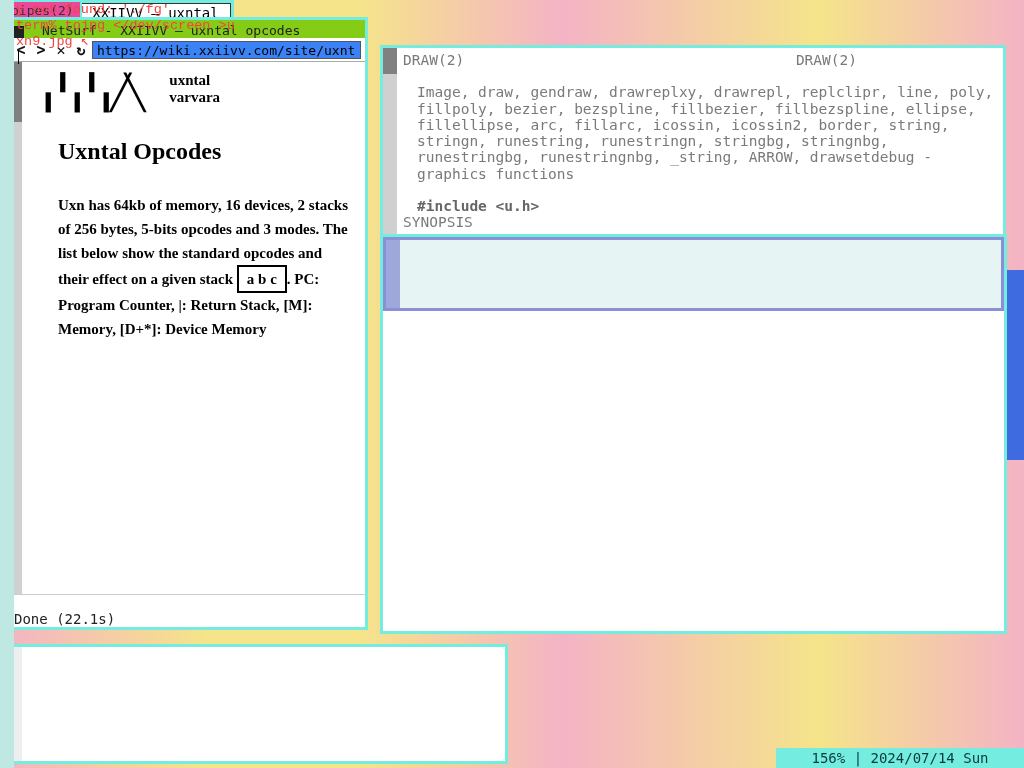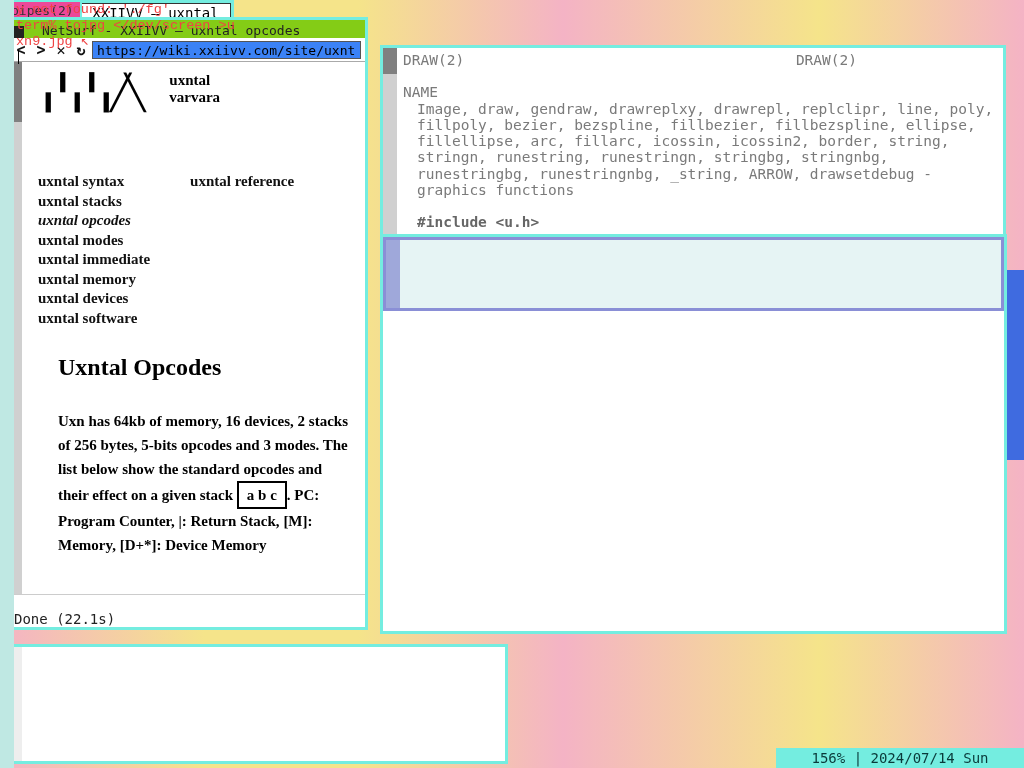--- a/index.html
+++ b/index.html
@@ -103,56 +103,40 @@
       <div class="scroll-thumb" style="top:0;height:60px;"></div>
     </div>
     <div class="content">
       <div style="display:flex;gap:30px;align-items:flex-start;">
         <div class="logo">╻╹╻╹╻╱╲</div>
         <div class="crumbs">
           <div>uxntal</div>
           <div>varvara</div>
         </div>
       </div>
-      <div class="nav-sub">
-        <div class="subnav">
-          <a>uxntal syntax</a>
-          <a>uxntal stacks</a>
-          <a class="current">uxntal opcodes</a>
-          <a>uxntal modes</a>
-          <a>uxntal immediate</a>
-          <a>uxntal memory</a>
-          <a>uxntal devices</a>
-          <a>uxntal software</a>
-        </div>
-        <div class="subnav">
-          <a>uxntal reference</a>
-        </div>
-      </div>
       <h1>Uxntal Opcodes</h1>
       <p class="body">
         <span>Uxn has 64kb of memory, 16 devices, 2 stacks of 256 bytes, 5-bits opcodes and 3 modes. The list below show the standard opcodes and their effect on a given stack </span>
         <span class="abc">a b c</span><span>. </span><b>PC</b><span>: Program Counter, |: Return Stack, </span><b>[M]</b><span>: Memory, </span><b>[D+*]</b><span>: Device Memory</span>
       </p>
     </div>
   </div>
   <div class="statusbar">Done (22.1s)</div>
 </div>
 
 <div id="man" class="win">
   <div class="scroll-gutter">
     <div class="scroll-thumb" style="top:0;height:26px;"></div>
   </div>
   <div class="body">
     <div class="hdr">
       <span>DRAW(2)</span>
       <span>DRAW(2)</span>
     </div>
     <br>
-    <div>NAME</div>
     <div style="padding-left:14px;">Image, draw, gendraw, drawreplxy, drawrepl, replclipr, line, poly, fillpoly, bezier, bezspline, fillbezier, fillbezspline, ellipse, fillellipse, arc, fillarc, icossin, icossin2, border, string, stringn, runestring, runestringn, stringbg, stringnbg, runestringbg, runestringnbg, _string, ARROW, drawsetdebug - graphics functions</div>
     <br>
     <div style="padding-left:14px;"><b>#include &lt;u.h&gt;</b></div>
     <div>SYNOPSIS</div>
   </div>
 </div>
 
 <div id="editor" class="win">
   <div class="tag">
     <div class="scroll-gutter"></div>

